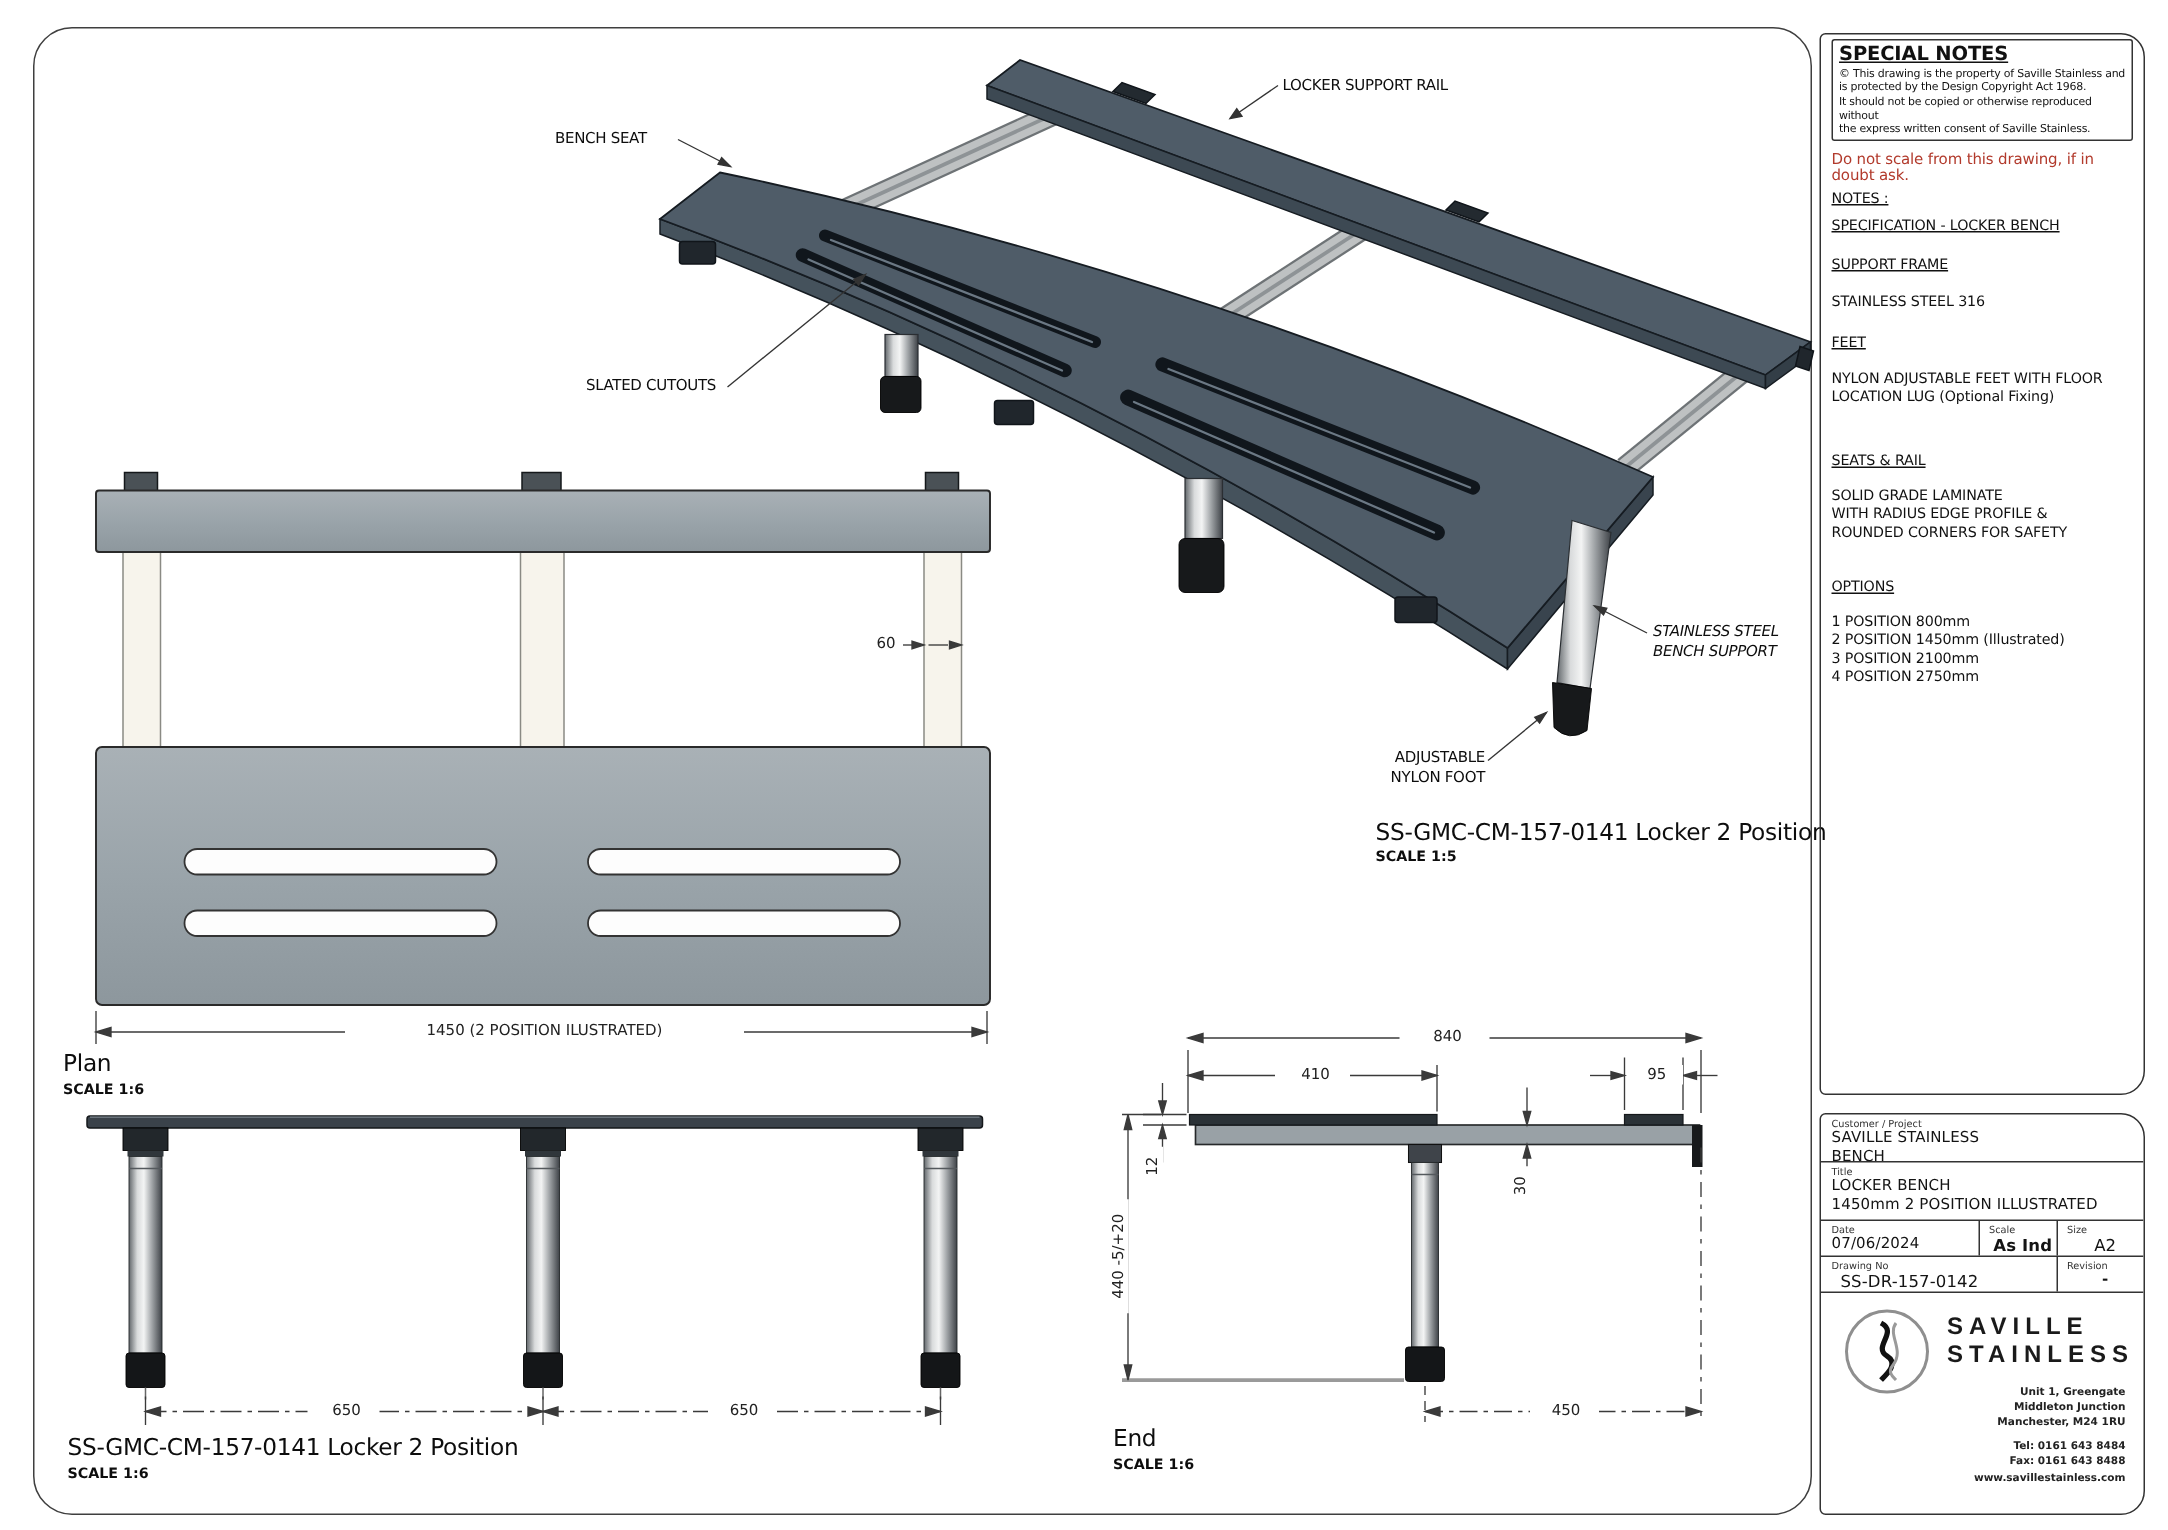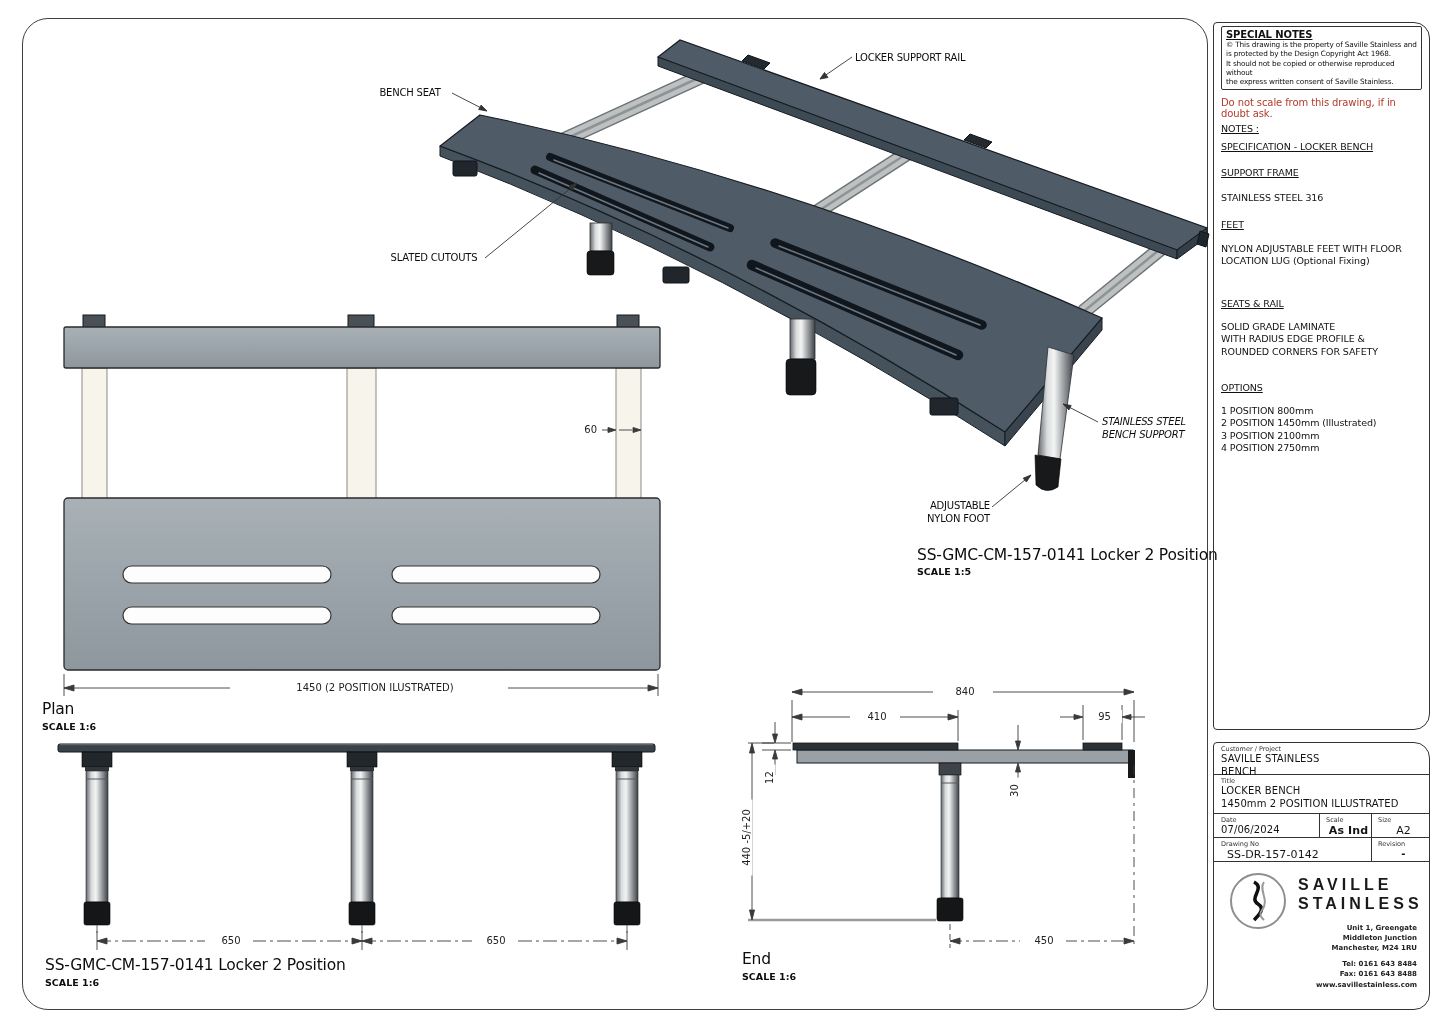--- a/index.html
+++ b/index.html
@@ -7,21 +7,21 @@
          font-family:"DejaVu Sans",sans-serif;color:#111;overflow:hidden;}
   .abs{position:absolute;}
   
   .main-area{left:22px;top:18px;width:1184px;height:990px;border:1.5px solid #3f3f3f;border-radius:26px;}
   
   .notes-panel{left:1213px;top:22px;width:217px;height:708px;border:1.5px solid #333;
                border-radius:4px 16px 16px 4px;box-sizing:border-box;padding:3px 7px;}
   .titleblock{left:1213px;top:742px;width:217px;height:268px;border:1.5px solid #333;
               border-radius:4px 16px 16px 4px;box-sizing:border-box;overflow:hidden;}
   .special-box{border:1.2px solid #333;border-radius:2px;padding:2px 4px 3px 4px;}
-  .special-title{font-size:10px;font-weight:700;text-decoration:underline;letter-spacing:-0.1px;}
+  .special-title{font-size:13px;font-weight:700;text-decoration:underline;letter-spacing:-0.1px;}
   .special-body{font-size:7.3px;line-height:1.27;letter-spacing:-0.15px;white-space:pre-line;color:#101010;}
   .warn{font-size:10px;color:#b23a2c;margin-top:7px;letter-spacing:-0.1px;}
   .nh{font-size:9.5px;text-decoration:underline;letter-spacing:-0.1px;}
   .nb{font-size:9.5px;letter-spacing:-0.1px;white-space:pre-line;line-height:1.32;}
   .opt{font-size:9.5px;letter-spacing:-0.1px;line-height:1.32;}
   .ml{white-space:pre-line;}
   
   .callout{font-size:10px;letter-spacing:-0.2px;color:#0d0d0d;line-height:1.3;}
   .vtitle{font-size:15.5px;color:#0d0d0d;letter-spacing:-0.2px;}
   .vscale{font-size:9.5px;font-weight:600;color:#0d0d0d;}
@@ -114,21 +114,21 @@
       <line x1="55" y1="233" x2="147" y2="158"></line>
         <polygon points="147,158 142.4,165 139.2,161.2"></polygon>
       <line x1="668" y1="397" x2="633" y2="379"></line>
         <polygon points="633,379 641.2,380.5 639,384.9"></polygon>
       <line x1="562" y1="482" x2="601" y2="450"></line>
         <polygon points="601,450 596.4,457 593.2,453.2"></polygon>
     </g>
   </svg>
 
   <div class="abs callout" style="left:855px;top:51px;">LOCKER SUPPORT RAIL</div>
-  <div class="abs callout" style="left:370px;top:86px;width:80px;text-align:center;">BENCH SEAT</div>
+  <div class="abs callout" style="left:370px;top:86px;width:80px;text-align:left;">BENCH SEAT</div>
   <div class="abs callout" style="left:385px;top:251px;width:98px;text-align:center;">SLATED CUTOUTS</div>
   <div class="abs callout ml" style="left:1102px;top:415px;font-style:italic;">STAINLESS STEEL
 BENCH SUPPORT</div>
   <div class="abs callout ml" style="left:900px;top:499px;width:90px;text-align:right;">ADJUSTABLE
 NYLON FOOT</div>
   <div class="abs vtitle" style="left:917px;top:546px;">SS-GMC-CM-157-0141 Locker 2 Position</div>
   <div class="abs vscale" style="left:917px;top:566px;">SCALE 1:5</div>
 
   <svg class="abs" style="left:30px;top:300px;" width="660" height="400" viewBox="0 0 660 400">
     <defs>
@@ -163,21 +163,21 @@
         <polygon points="611,130 603,127.5 603,132.5"></polygon>
       <line x1="34" y1="374" x2="34" y2="396"></line>
       <line x1="628" y1="374" x2="628" y2="396"></line>
       <line x1="34" y1="388" x2="200" y2="388"></line>
         <line x1="432" y1="388" x2="628" y2="388"></line>
       <polygon points="34,388 44,385 44,391"></polygon>
         <polygon points="628,388 618,385 618,391"></polygon>
     </g>
   </svg>
   <div class="abs dim" style="left:563px;top:423px;width:32px;text-align:right;">60</div>
-  <div class="abs dim" style="left:242px;top:681px;width:262px;">1450 (2 POSITION ILUSTRATED)</div>
+  <div class="abs dim" style="left:230px;top:681px;width:262px;">1450 (2 POSITION ILUSTRATED)</div>
   <div class="abs vtitle" style="left:42px;top:700px;">Plan</div>
   <div class="abs vscale" style="left:42px;top:721px;">SCALE 1:6</div>
 
   <svg class="abs" style="left:30px;top:735px;" width="660" height="230" viewBox="0 0 660 230">
     <defs>
       <linearGradient id="legG2" x1="0" y1="0" x2="1" y2="0">
         <stop offset="0" stop-color="#63686c"></stop>
           <stop offset="0.25" stop-color="#d9dbdc"></stop>
         <stop offset="0.45" stop-color="#f3f4f4"></stop>
           <stop offset="0.7" stop-color="#9fa3a6"></stop>

